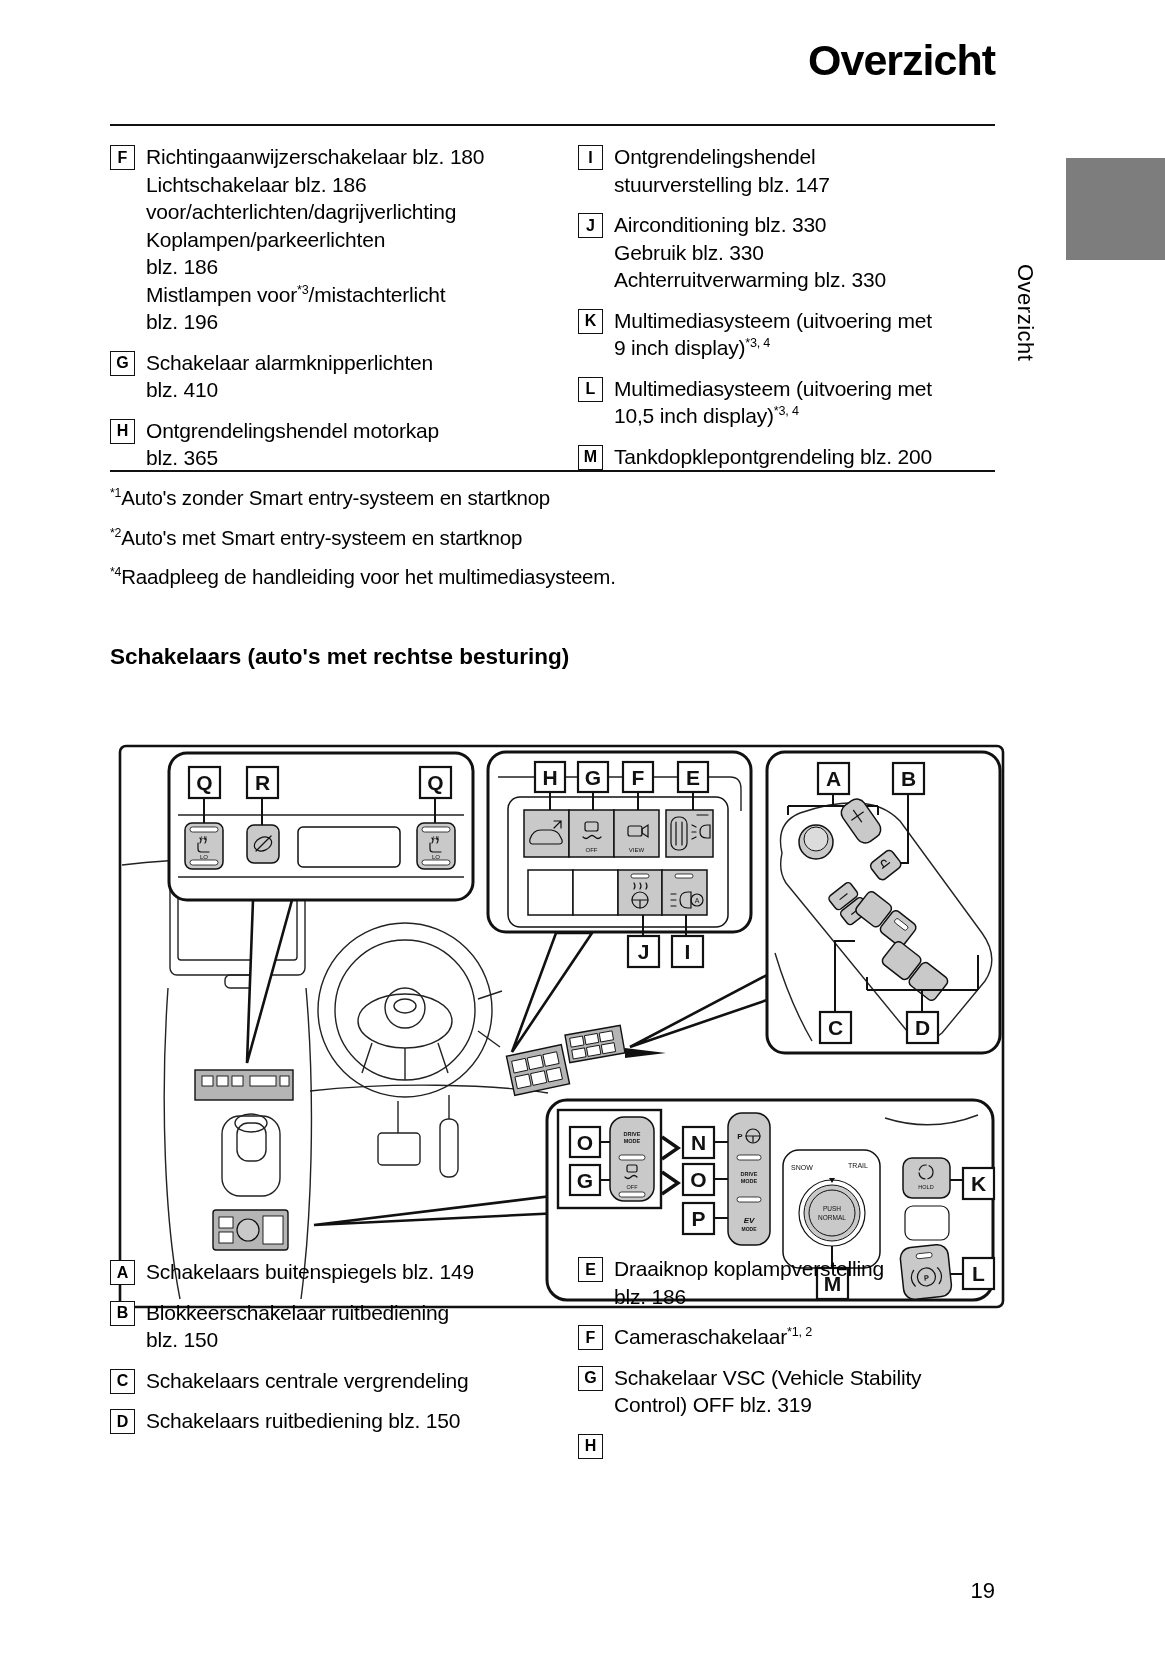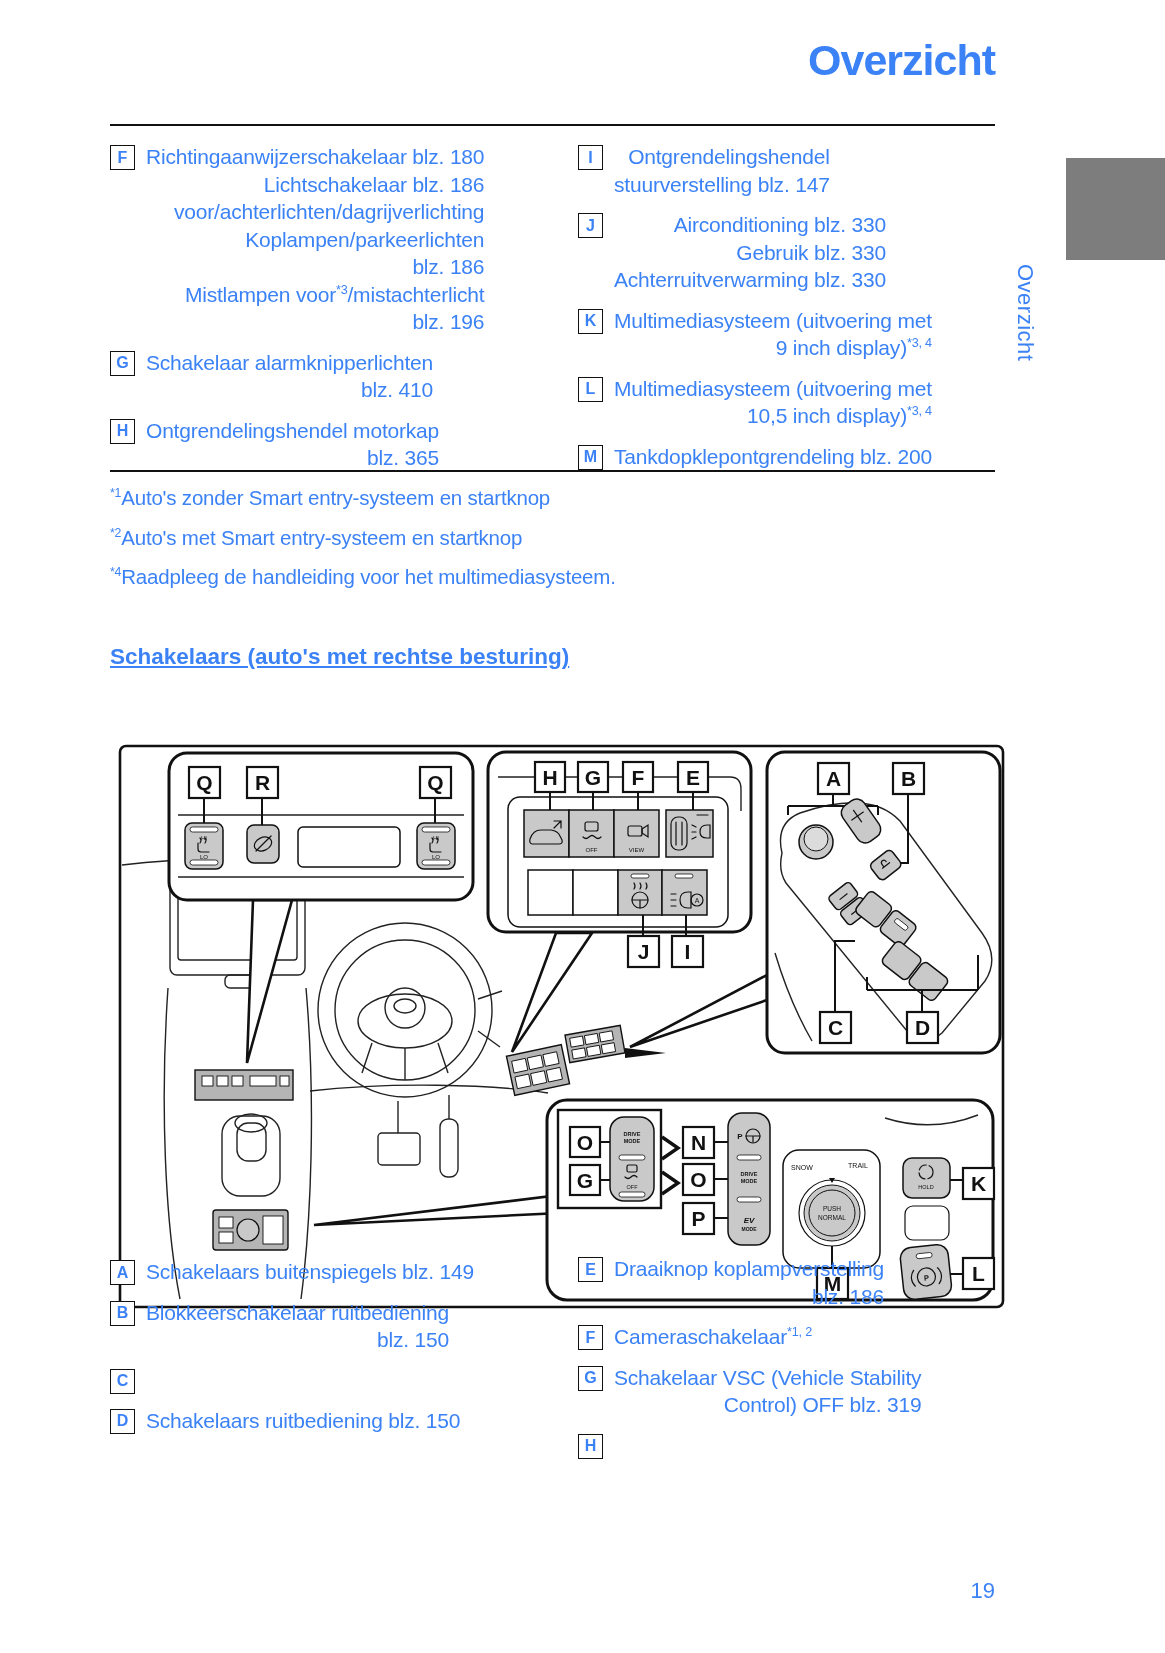--- a/index.html
+++ b/index.html
@@ -1,38 +1,38 @@
 <!DOCTYPE html>
 <html><head>
 <meta charset="utf-8">
 <style>
   html,body{margin:0;padding:0;background:#e8e8e8;}
   .page{position:relative;width:1165px;height:1653px;background:#ffffff;
-        font-family:"Liberation Sans",sans-serif;color:#3b82f6;overflow:hidden;}
+        font-family:"Liberation Sans",sans-serif;color:#000000;overflow:hidden;}
   .title{position:absolute;left:110px;top:36px;width:885px;text-align:right;
          font-size:43px;font-weight:bold;letter-spacing:-1px;}
   .rule{position:absolute;left:110px;width:885px;border-top:2px solid #111;height:0;}
   .rule1{top:124px;} .rule2{top:470px;}
   .sidebar-tab{position:absolute;left:1066px;top:158px;width:99px;height:102px;}
   .sidebar-label{position:absolute;left:1012px;top:264px;writing-mode:vertical-rl;
          font-size:22px;letter-spacing:0.5px;}
   .list{position:absolute;}
   .list .li{display:flex;gap:11px;margin-bottom:13px;}
   .badge{flex:0 0 auto;width:25px;height:25px;border:1.8px solid #111;box-sizing:border-box;
          display:flex;align-items:center;justify-content:center;
          font-weight:bold;font-size:16px;margin-top:2px;background:#fff;}
-  .li-text{font-size:21px;line-height:27.5px;letter-spacing:-0.2px;text-align:right;}
+  .li-text{font-size:21px;line-height:27.5px;letter-spacing:-0.2px;}
   .col-left-top{left:110px;top:143px;width:470px;}
   .col-right-top{left:578px;top:143px;width:420px;}
   .col-left-bottom{left:110px;top:1258px;width:470px;}
   .col-right-bottom{left:578px;top:1255px;width:430px;}
   .footnotes{position:absolute;left:110px;top:486px;width:760px;}
   .footnotes .fn{font-size:20.5px;margin-bottom:15.5px;letter-spacing:-0.2px;}
   sup{font-size:60%;line-height:0;vertical-align:super;}
-  .section-heading{position:absolute;left:110px;top:644px;font-size:22.5px;font-weight:bold;text-decoration:underline;}
+  .section-heading{position:absolute;left:110px;top:644px;font-size:22.5px;font-weight:bold;}
   .pagenum{position:absolute;left:110px;top:1578px;width:885px;text-align:right;
          font-size:22px;font-weight:normal;}
   svg.diagram{position:absolute;left:110px;top:703px;}
   svg.diagram text{font-family:"Liberation Sans",sans-serif;fill:#111;}
   .co{fill:#fff;stroke:#111;stroke-width:2.2;}
   .colt{font-size:21px;font-weight:bold;text-anchor:middle;}
   .ln{stroke:#111;stroke-width:2;fill:none;}
   .thin{stroke:#222;stroke-width:1.4;fill:none;}
   .btn{fill:#c9c9c9;stroke:#111;stroke-width:1.5;}
   .slot{fill:#fff;stroke:#111;stroke-width:0.8;}
@@ -432,20 +432,21 @@
       <div class="li">
         <span class="badge">B</span>
         <div class="li-text">
           <div>Blokkeerschakelaar ruitbediening</div>
           <div>blz. 150</div>
         </div>
       </div>
       <div class="li">
         <span class="badge">C</span>
         <div class="li-text">
+          <div>Schakelaars centrale vergrendeling</div>
         </div>
       </div>
       <div class="li">
         <span class="badge">D</span>
         <div class="li-text">
           <div>Schakelaars ruitbediening blz. 150</div>
         </div>
       </div>
     </div>
   <div class="list col-right-bottom">

